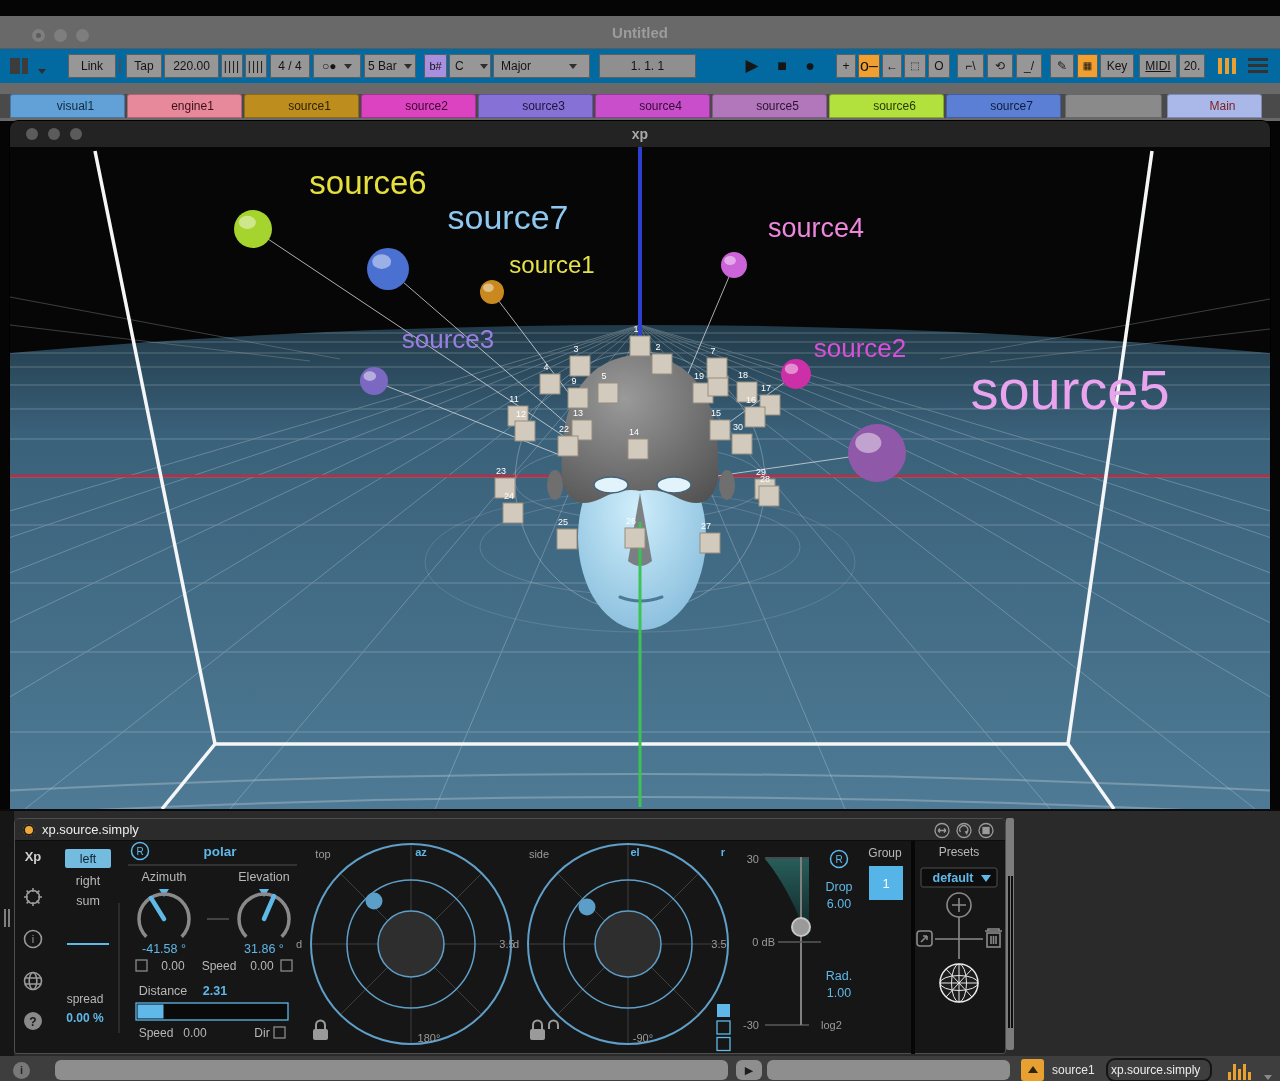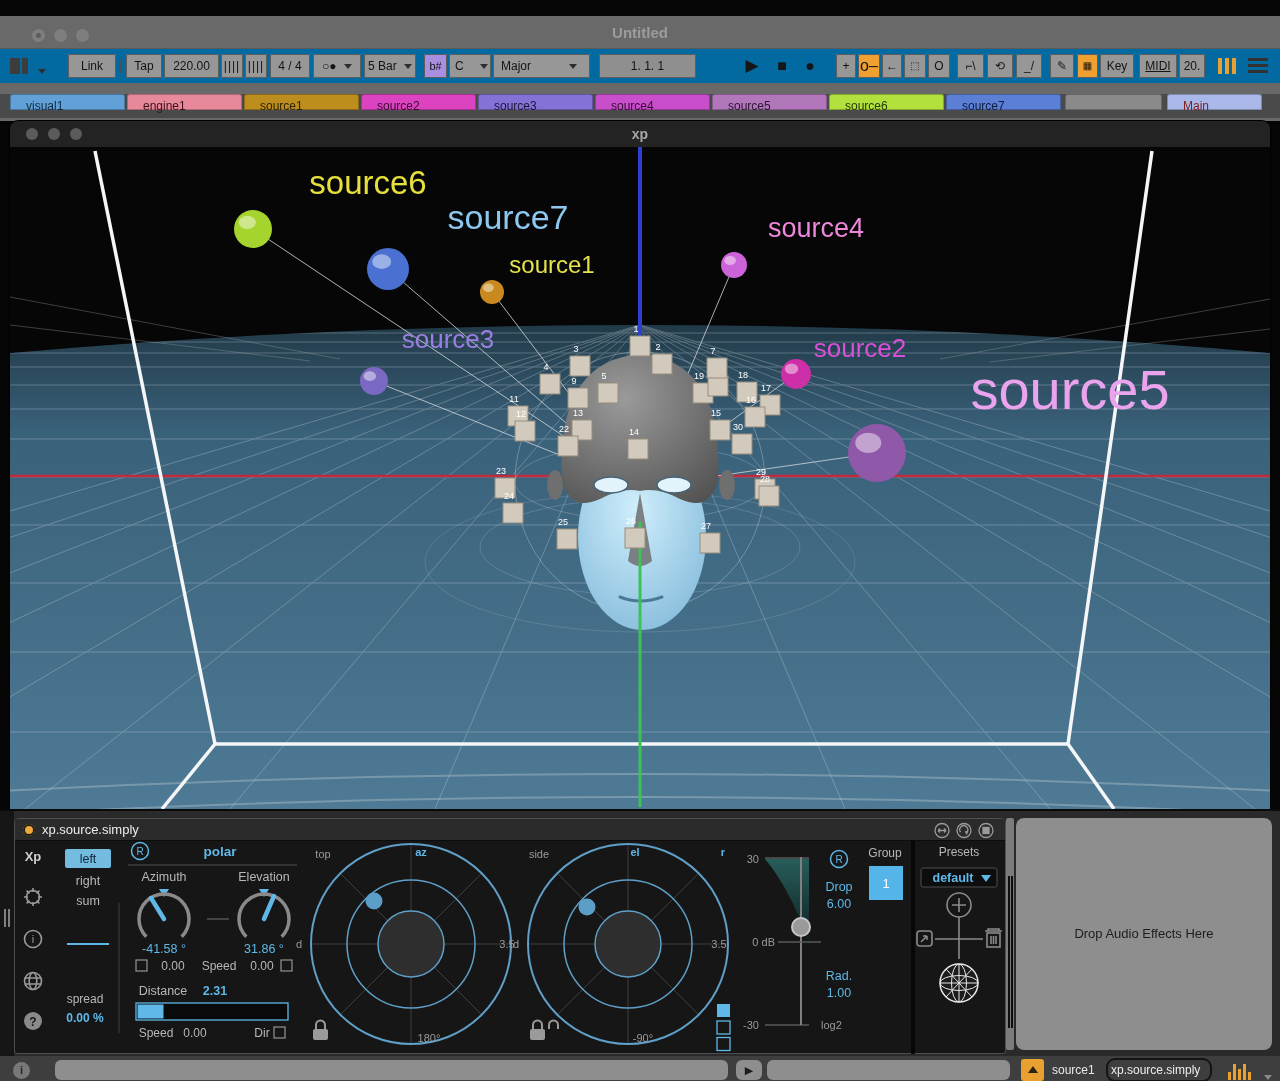--- a/index.html
+++ b/index.html
@@ -16,21 +16,21 @@
   .transport { left:0; top:33px; width:1280px; height:34px; background:#0369a1;padding-left:8px; }
   .tbtn { position:absolute; top:5px; height:24px; background:#979797; color:#141414; font-size:12px; line-height:24px; text-align:center; border-radius:2px; box-shadow:0 0 0 1px #5e5e5e inset; }
   .tbtn.orange { background:#f0a030; }
   .tbtn.purple { background:#a98fdf; }
   .tglyph { position:absolute; top:5px; height:24px; color:#161616; font-size:15px; line-height:24px; text-align:center; }
   .caret { display:inline-block; width:0; height:0; border-left:4px solid transparent; border-right:4px solid transparent; border-top:5px solid #2e2e2e; vertical-align:middle; margin-left:4px; }
 
   
   .track-strip { left:0; top:67px; width:1280px; height:38px; background:#696969; }
   .track-strip .rail { position:absolute; left:0; top:11px; width:1280px; height:24px; background:#4a4a4a; }
-  .ttab { position:absolute; top:11px; height:16px; border-radius:3px 3px 0 0; font-size:12px; line-height:24px; padding-left:16px; box-shadow:0 0 0 1px rgba(0,0,0,.25) inset; }
+  .ttab { position:absolute; top:11px; height:24px; border-radius:3px 3px 0 0; font-size:12px; line-height:24px; padding-left:16px; box-shadow:0 0 0 1px rgba(0,0,0,.25) inset;text-align:center; }
 
   
   .xp-win { left:10px; top:105px; width:1260px; height:688px; background:#060606; border-radius:8px 8px 0 0; overflow:hidden; box-shadow:0 0 0 1px #000; }
   .xp-titlebar { position:absolute; left:0; top:0; width:1260px; height:26px; background:#232323; }
   .xp-dot { position:absolute; top:7px; width:12px; height:12px; border-radius:50%; background:#5b5b5b; }
   .xp-title { position:absolute; top:5px; width:100%; text-align:center; color:#a8a8a8; font-size:14px; font-weight:bold; }
 
   
   .device-zone { left:0; top:793px; width:1280px; height:247px; background:#2a2a2a; border-top:2px solid #0a0a0a; }
   .dock-strip { position:absolute; left:0; top:0; width:14px; height:247px; background:#161616; }
@@ -520,23 +520,20 @@
           <ellipse cx="944" cy="142" rx="7.5" ry="19" fill="none" stroke="#e8e8e8" stroke-width="1"></ellipse>
           <path d="M931,128 L957,156 M957,128 L931,156 M925,142 h38 M944,123 v38" stroke="#e8e8e8" stroke-width="1"></path>
         </g>
       </svg>
     </div>
 
     <div class="meterstrip">
         <i style="left:2px;"></i>
         <i style="left:5px;"></i>
       </div>
-    <div class="dropzone">
-      <span>Drop Audio Effects Here</span>
-    </div>
   </div>
 
   <div class="abs status-bar">
     <span class="info-circle">i</span>
     <span class="sbar" style="left:55px;width:673px;"></span>
     <span class="sbar" style="left:736px;width:26px;text-align:center;color:#1c1c1c;font-size:11px;line-height:20px;">▶</span>
     <span class="sbar" style="left:767px;width:243px;"></span>
     <span class="hot-swap"><i></i></span>
     <span class="sel-track">source1</span>
     <span class="dev-chip">xp.source.simply</span>

